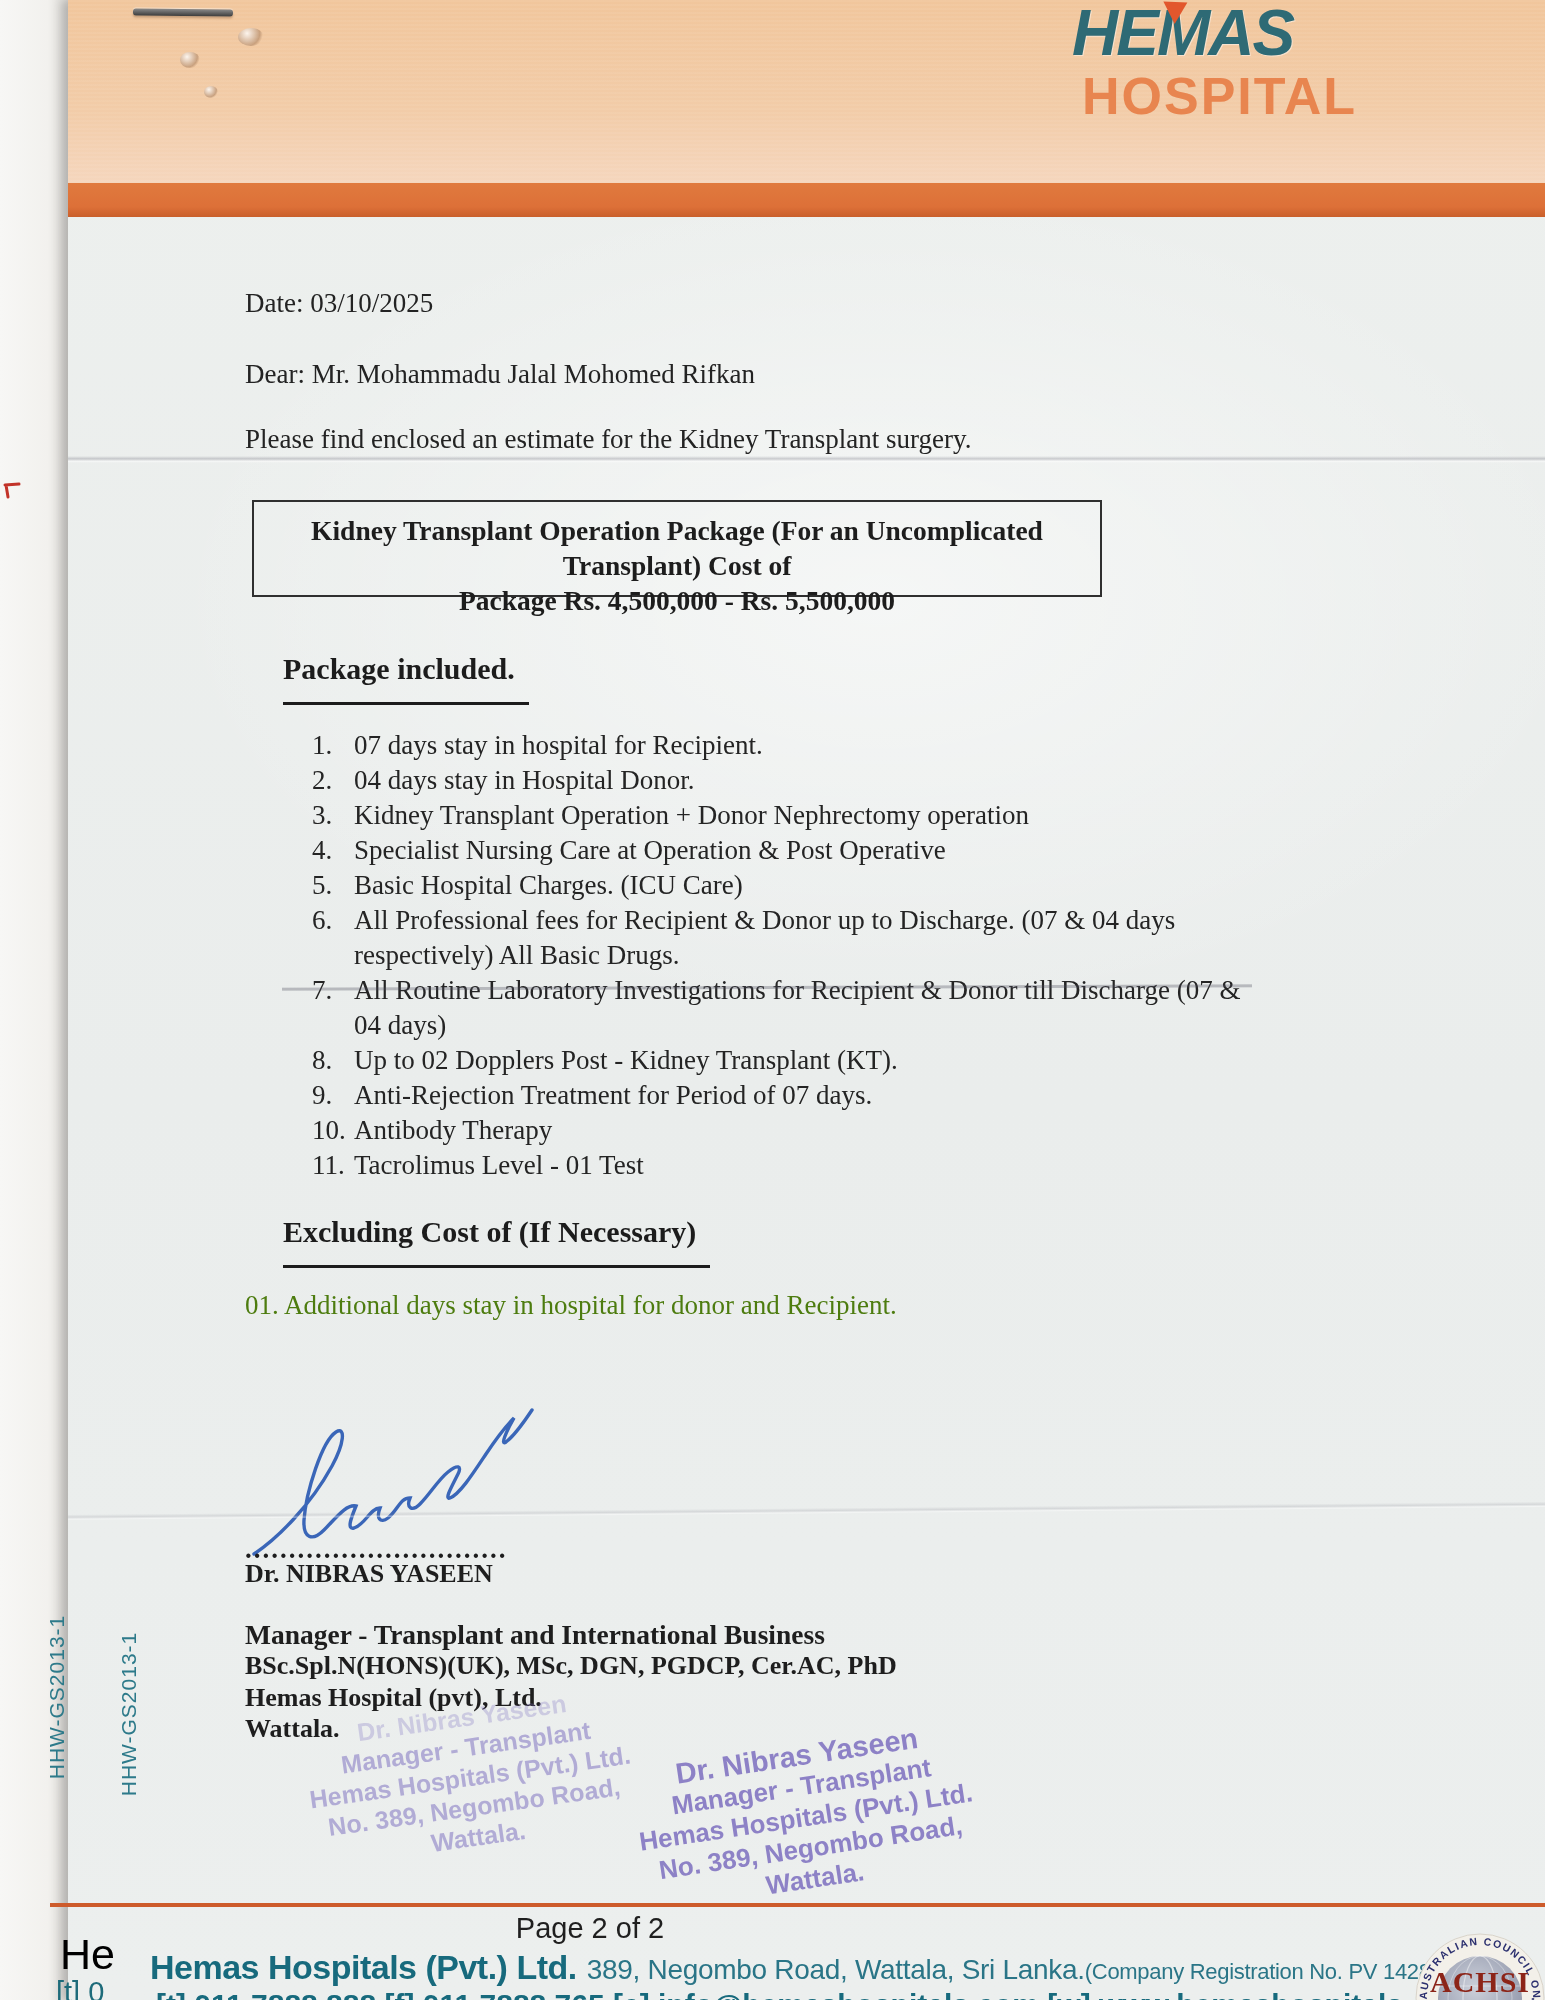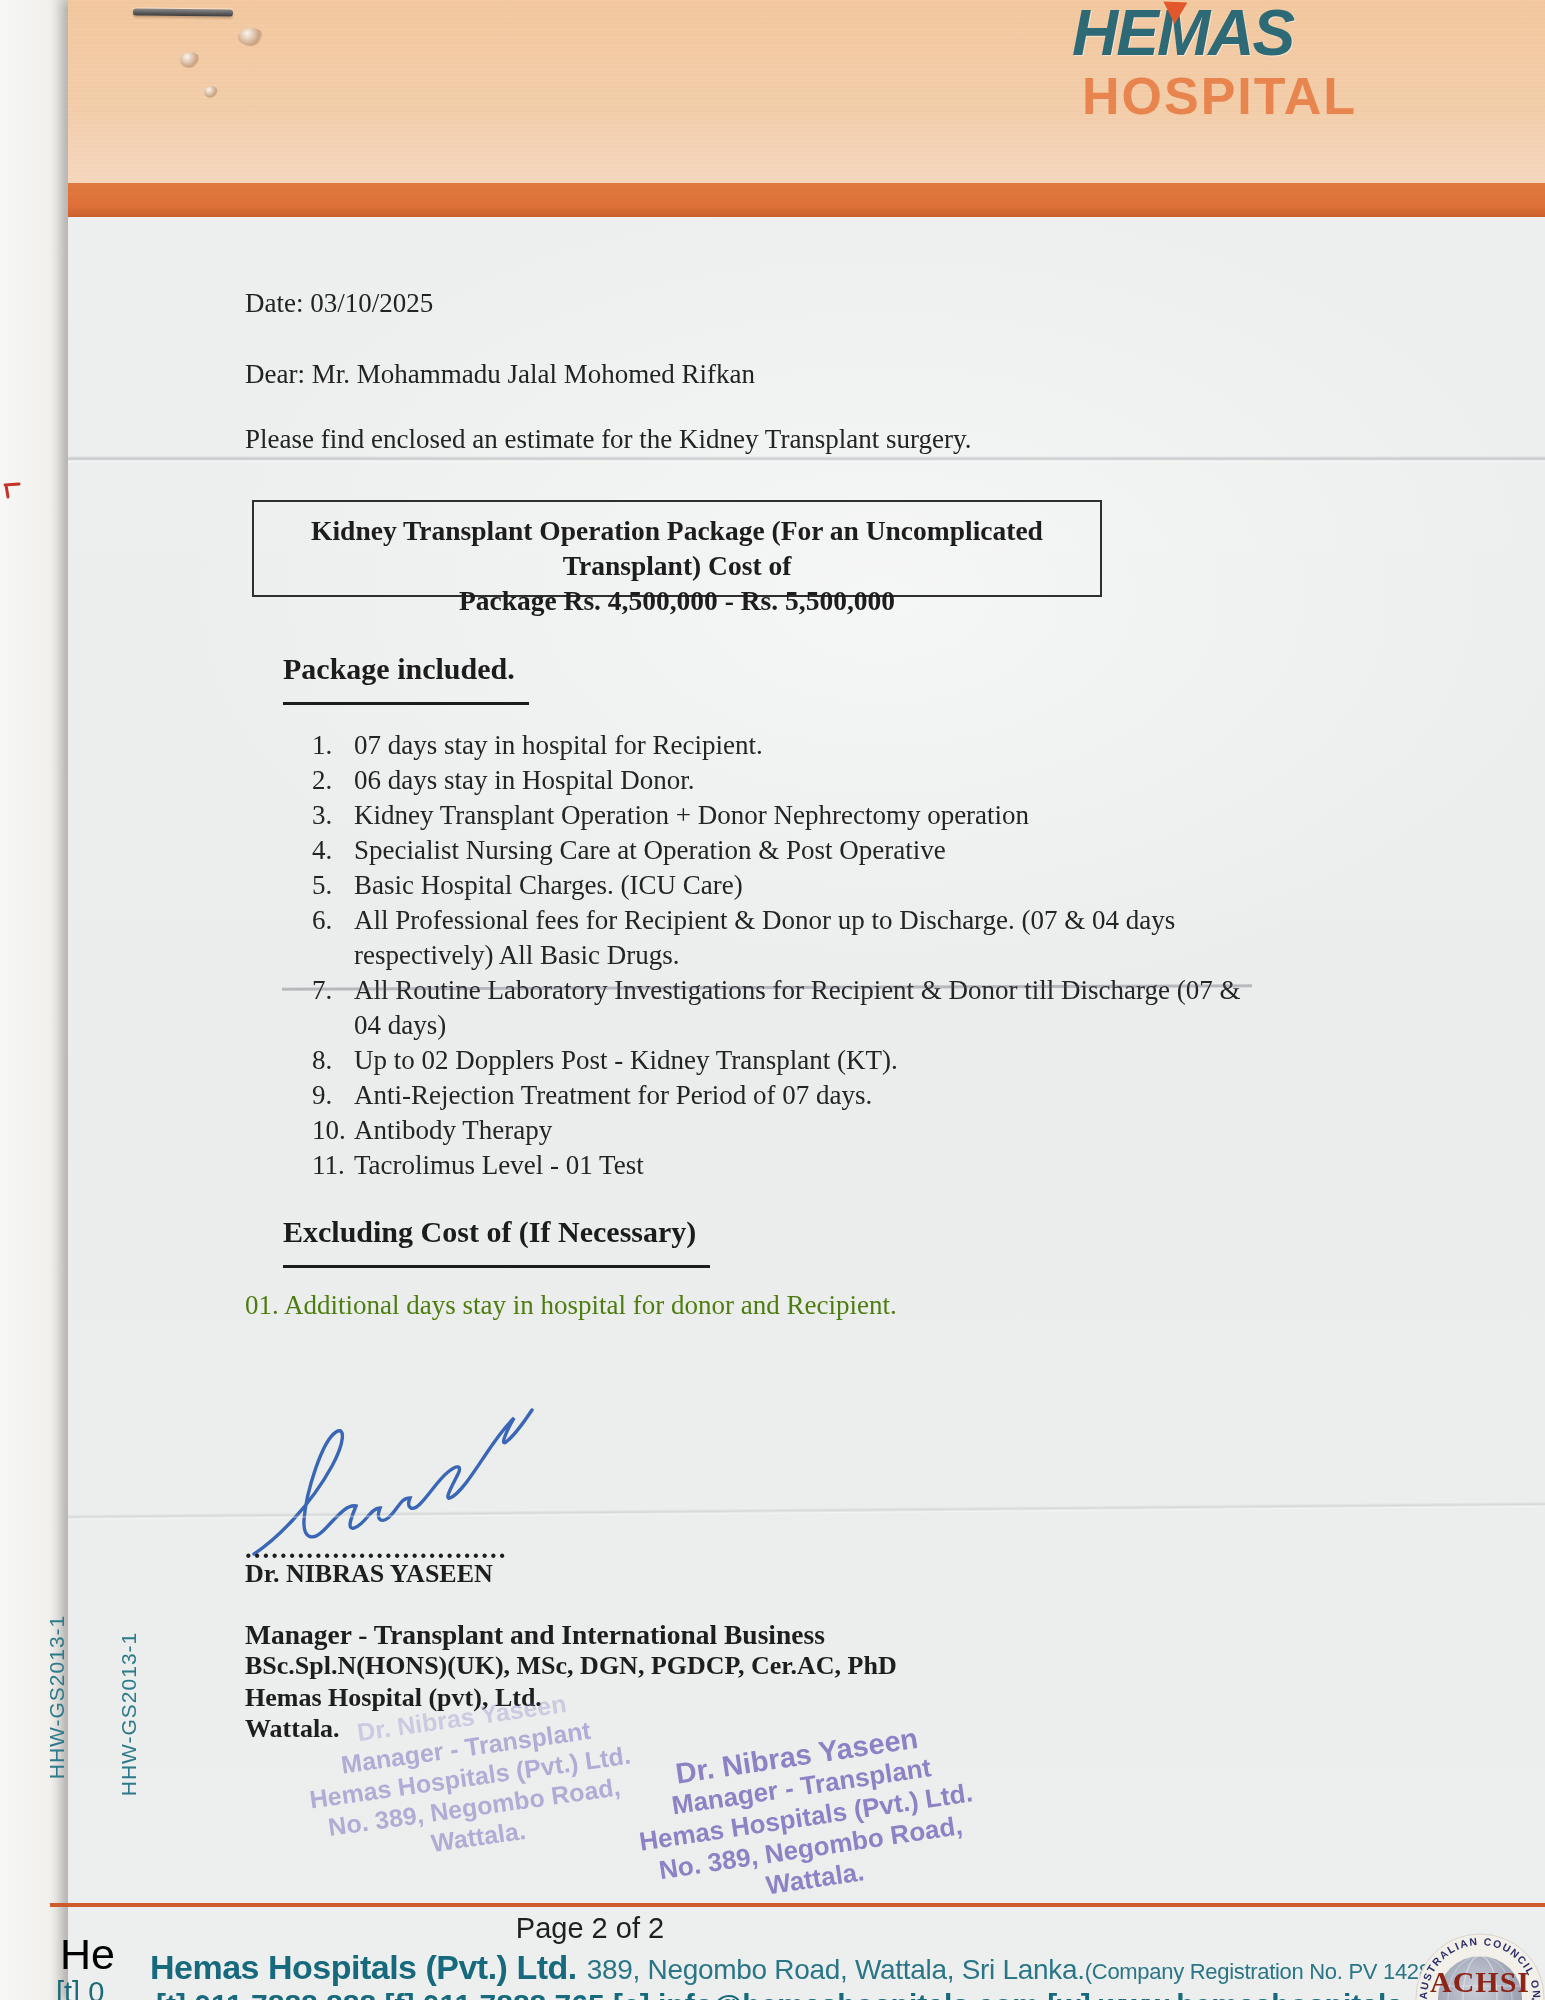--- a/index.html
+++ b/index.html
@@ -161,21 +161,21 @@
   </div>
 
   <div class="sec-head" style="left:283px; top:652px;">Package included. </div>
   <div class="pkg-list">
     <div class="pkg-row">
         <span class="pkg-n">1.</span>
         <span class="pkg-t">07 days stay in hospital for Recipient.</span>
       </div>
     <div class="pkg-row">
         <span class="pkg-n">2.</span>
-        <span class="pkg-t">06 days stay in Hospital Donor.</span>
+        <span class="pkg-t">04 days stay in Hospital Donor.</span>
       </div>
     <div class="pkg-row">
         <span class="pkg-n">3.</span>
         <span class="pkg-t">Kidney Transplant Operation + Donor Nephrectomy operation</span>
       </div>
     <div class="pkg-row">
         <span class="pkg-n">4.</span>
         <span class="pkg-t">Specialist Nursing Care at Operation &amp; Post Operative</span>
       </div>
     <div class="pkg-row">

